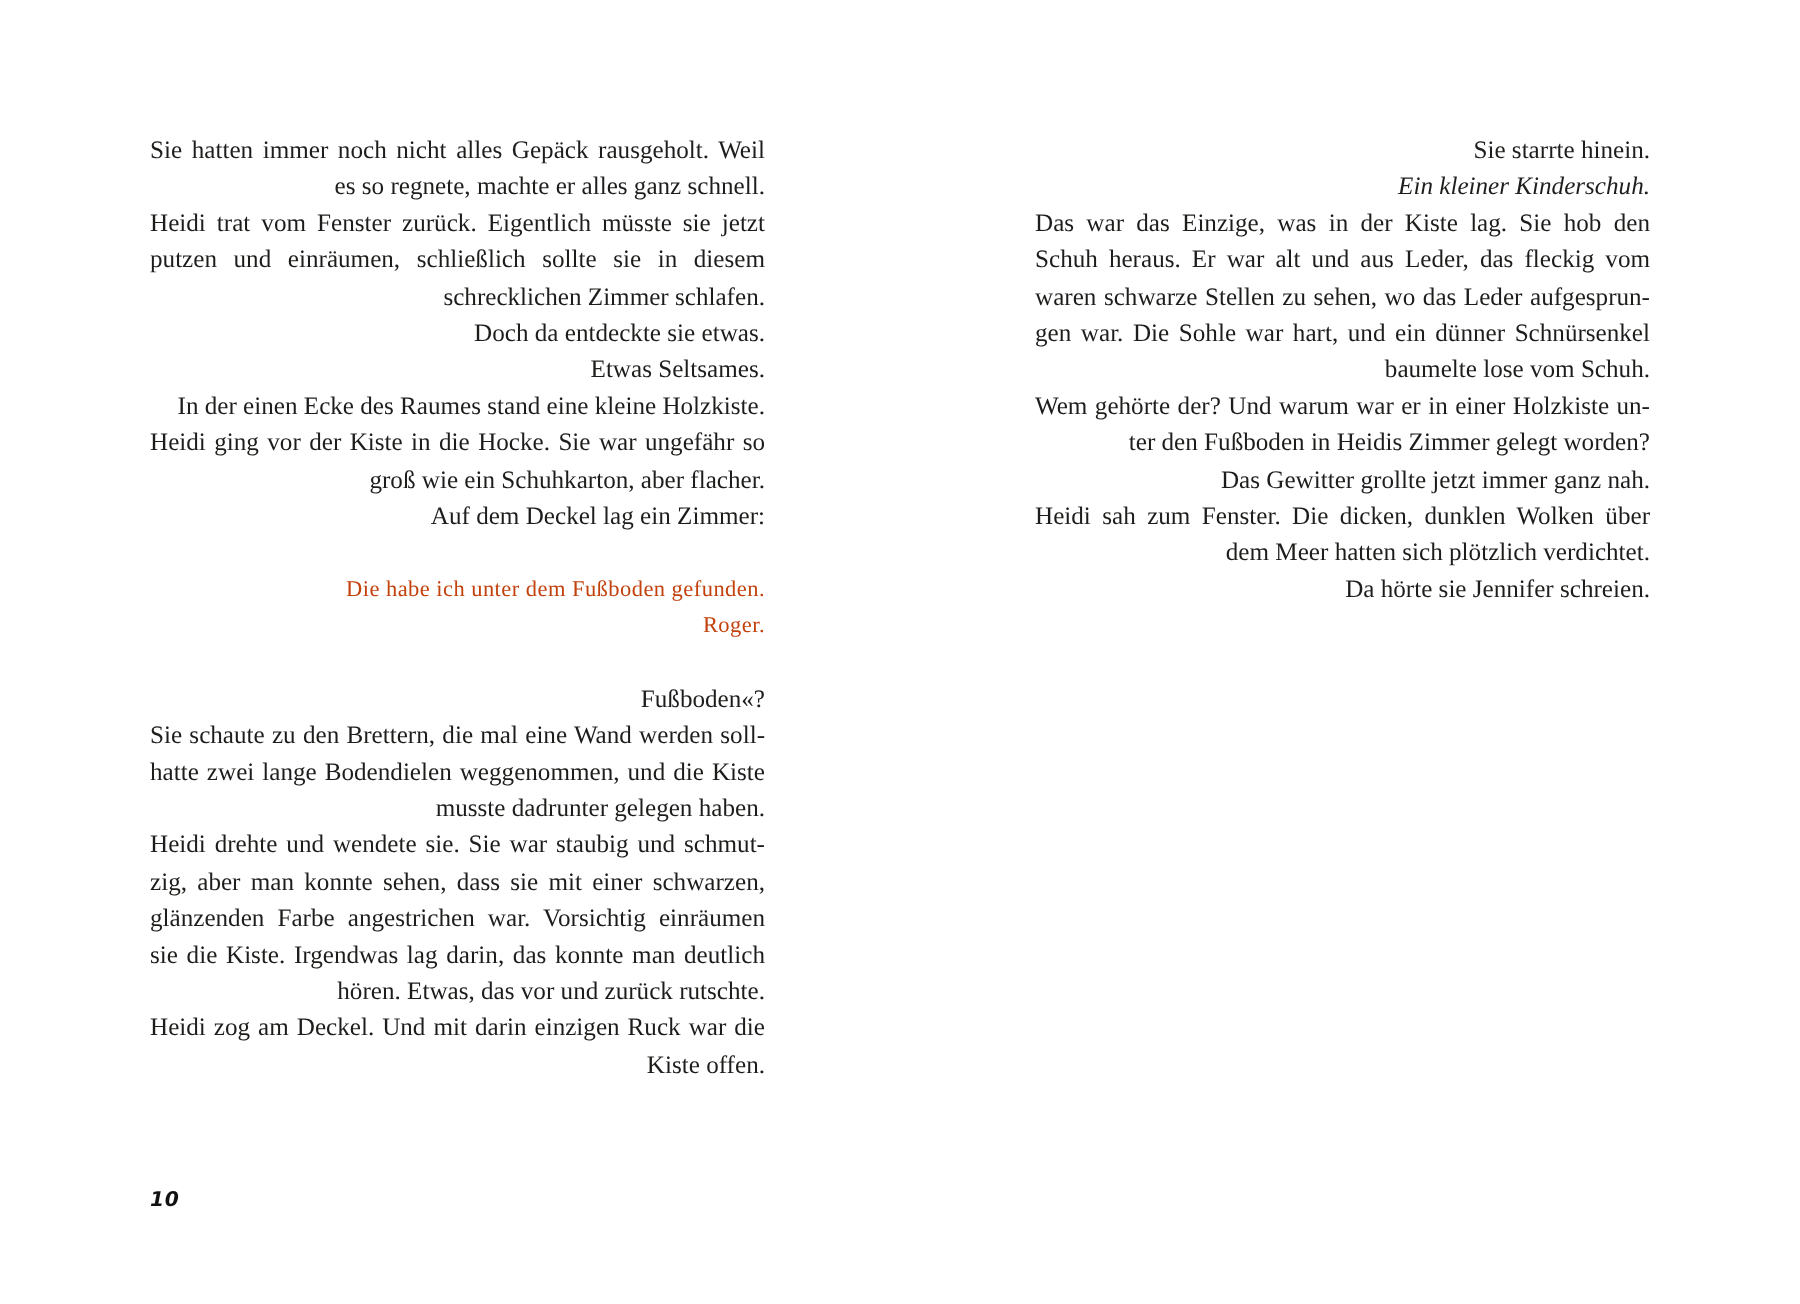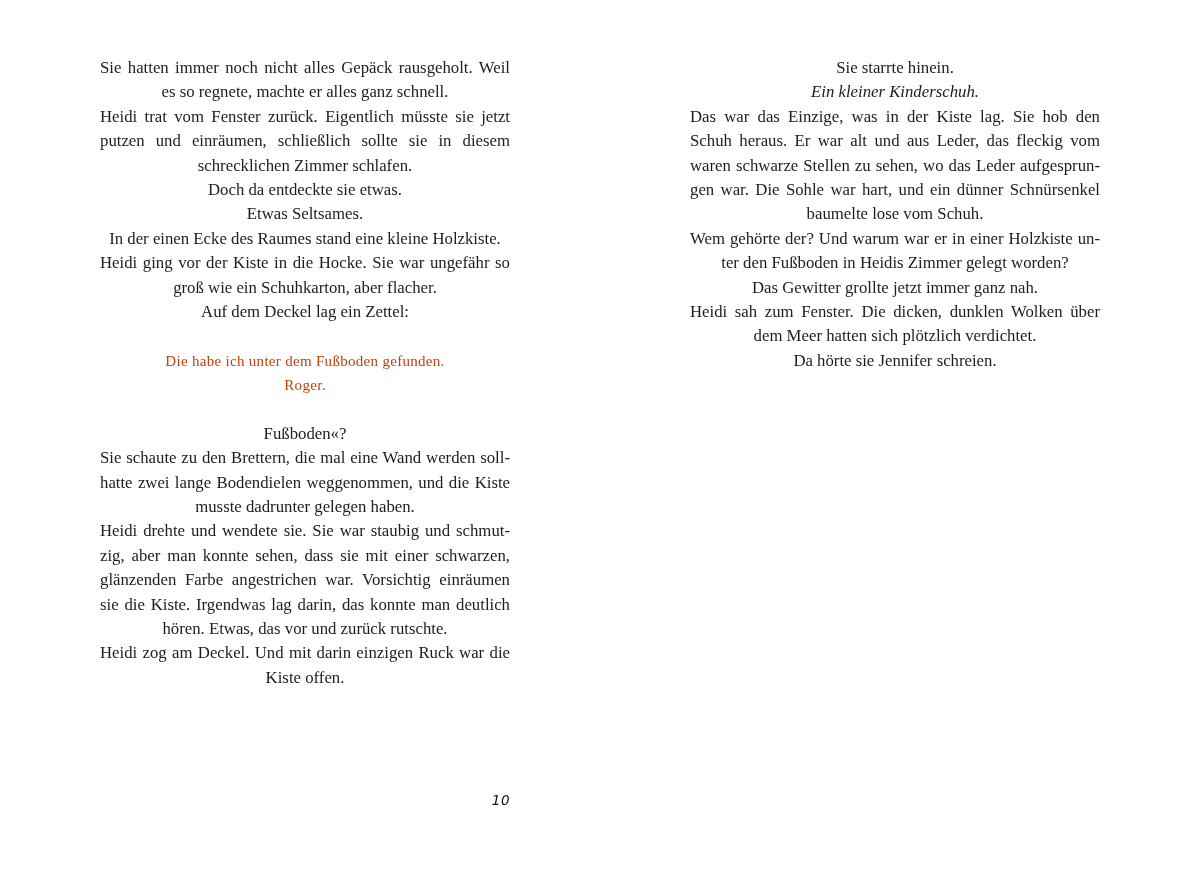--- a/index.html
+++ b/index.html
@@ -9,32 +9,32 @@
   }
   .spread {
     position: relative;
     width: 1200px;
     height: 869px;
     background: #ffffff;
     overflow: hidden;
   }
   .column {
     position: absolute;
-    top: 56px;
+    top: 88px;
     width: 410px;
     color: #1d1d1b;
     font-family: "Liberation Serif", serif;
     font-size: 16.75px;
   }
   .column.left  { left: 100px; }
   .column.right { left: 690px; }
   .line {
     height: 24.4px;
     line-height: 24.4px;
-    text-align: center;
+    text-align: right;
   }
   .line.j {
     text-align: justify;
     text-align-last: justify;
     text-justify: inter-word;
   }
   .line.note {
     font-family: Liberation Serif, serif;
     font-size: 15px;
     letter-spacing: 0.3px;
@@ -43,23 +43,23 @@
   .line.italic {
     font-style: italic;
   }
   .folio {
     position: absolute;
     left: 100px;
     top: 788px;
     width: 410px;
     height: 24px;
     line-height: 24px;
-    text-align: right;
+    text-align: left;
     font-family: "DejaVu Sans", sans-serif;
-    font-weight: 400;
+    font-weight: 700;
     font-style: oblique;
     font-size: 13.5px;
     letter-spacing: 0.5px;
     color: #111111;
   }
 </style>
 </head>
 <body>
 
 <div class="spread">
@@ -67,21 +67,21 @@
       <div class="line j">Sie hatten immer noch nicht alles Gepäck rausgeholt. Weil</div>
       <div class="line">es so regnete, machte er alles ganz schnell.</div>
       <div class="line j">Heidi trat vom Fenster zurück. Eigentlich müsste sie jetzt</div>
       <div class="line j">putzen und einräumen, schließlich sollte sie in diesem</div>
       <div class="line">schrecklichen Zimmer schlafen.</div>
       <div class="line">Doch da entdeckte sie etwas.</div>
       <div class="line">Etwas Seltsames.</div>
       <div class="line">In der einen Ecke des Raumes stand eine kleine Holzkiste.</div>
       <div class="line j">Heidi ging vor der Kiste in die Hocke. Sie war ungefähr so</div>
       <div class="line">groß wie ein Schuhkarton, aber flacher.</div>
-      <div class="line">Auf dem Deckel lag ein Zettel:</div>
+      <div class="line">Auf dem Deckel lag ein Zimmer:</div>
       <div class="line blank">&nbsp;</div>
       <div class="line note">Die habe ich unter dem Fußboden gefunden.</div>
       <div class="line note">Roger.</div>
       <div class="line blank">&nbsp;</div>
       <div class="line">Fußboden«?</div>
       <div class="line j">Sie schaute zu den Brettern, die mal eine Wand werden soll-</div>
       <div class="line j">hatte zwei lange Bodendielen weggenommen, und die Kiste</div>
       <div class="line">musste dadrunter gelegen haben.</div>
       <div class="line j">Heidi drehte und wendete sie. Sie war staubig und schmut-</div>
       <div class="line j">zig, aber man konnte sehen, dass sie mit einer schwarzen,</div>

